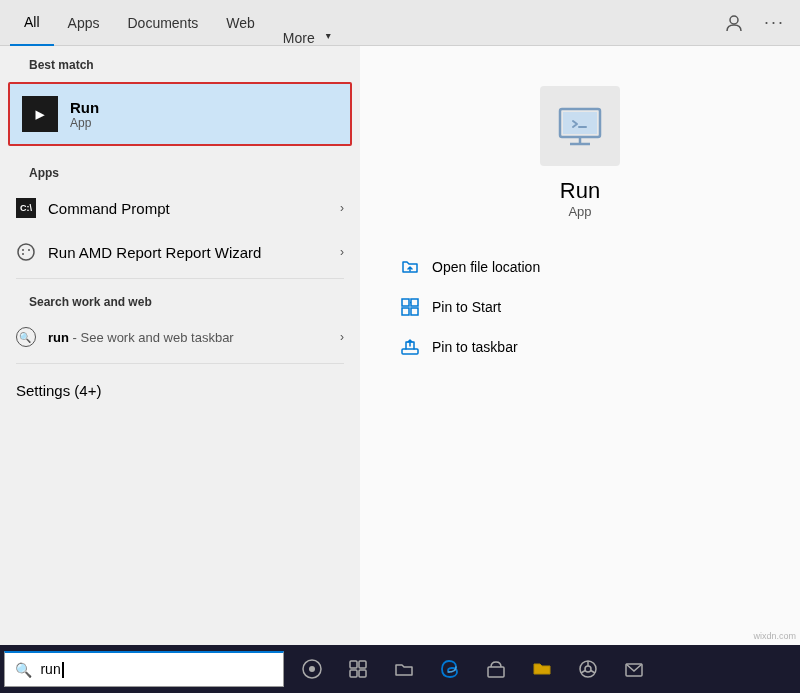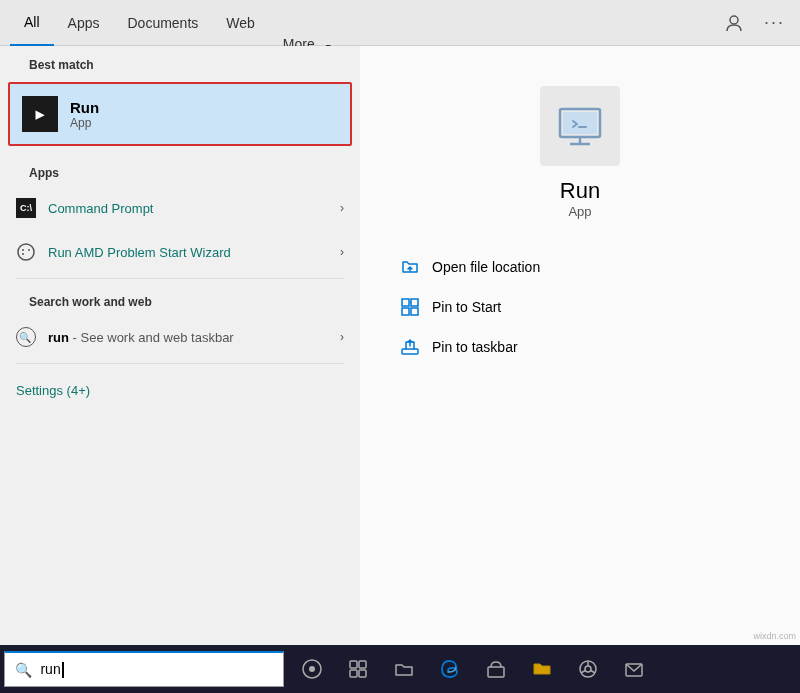--- a/index.html
+++ b/index.html
@@ -47,21 +47,21 @@
 
     .tab-item.active {
       color: #000;
       border-bottom: 2px solid #0078d4;
       font-weight: 400;
       justify-content: flex-end;
     }
 
     .more-tab {
       display: flex;
-      align-items: flex-end;
+      align-items: flex-start;
       gap: 8px;
       margin-top: 37px;
     }
 
     .tab-spacer { flex: 1; }
 
     .tab-icons {
       display: flex;
       gap: 8px;
       align-items: center;
@@ -157,22 +157,22 @@
       width: 20px;
       height: 20px;
       margin-right: 12px;
       flex-shrink: 0;
       display: flex;
       align-items: center;
       justify-content: center;
     }
 
     .list-item-label {
-      font-size: 13px;
-      color: #0f766e;
+      font-size: 15px;
+      color: #000000;
       flex: 1;
     }
 
     .list-item-arrow {
       color: #555;
       font-size: 12px;
     }
 
     
     .search-web-item {
@@ -444,21 +444,21 @@
 
       <div class="list-item">
         <div class="list-item-icon">
           <svg width="20" height="20" viewBox="0 0 20 20">
             <circle cx="10" cy="10" r="8" fill="none" stroke="#555" stroke-width="1.5"></circle>
             <circle cx="7" cy="8" r="1" fill="#555"></circle>
             <circle cx="13" cy="8" r="1" fill="#555"></circle>
             <circle cx="7" cy="12" r="1" fill="#555"></circle>
           </svg>
         </div>
-        <span class="list-item-label">Run AMD Problem Start Wizard</span>
+        <span class="list-item-label">Run AMD Report Report Wizard</span>
         <span class="list-item-arrow">›</span>
       </div>
 
       <div class="divider"></div>
 
       <div class="section-label">Search work and web</div>
 
       <div class="search-web-item">
         <div class="search-web-icon">
           <span style="font-size:10px; color:#555;">🔍</span>

